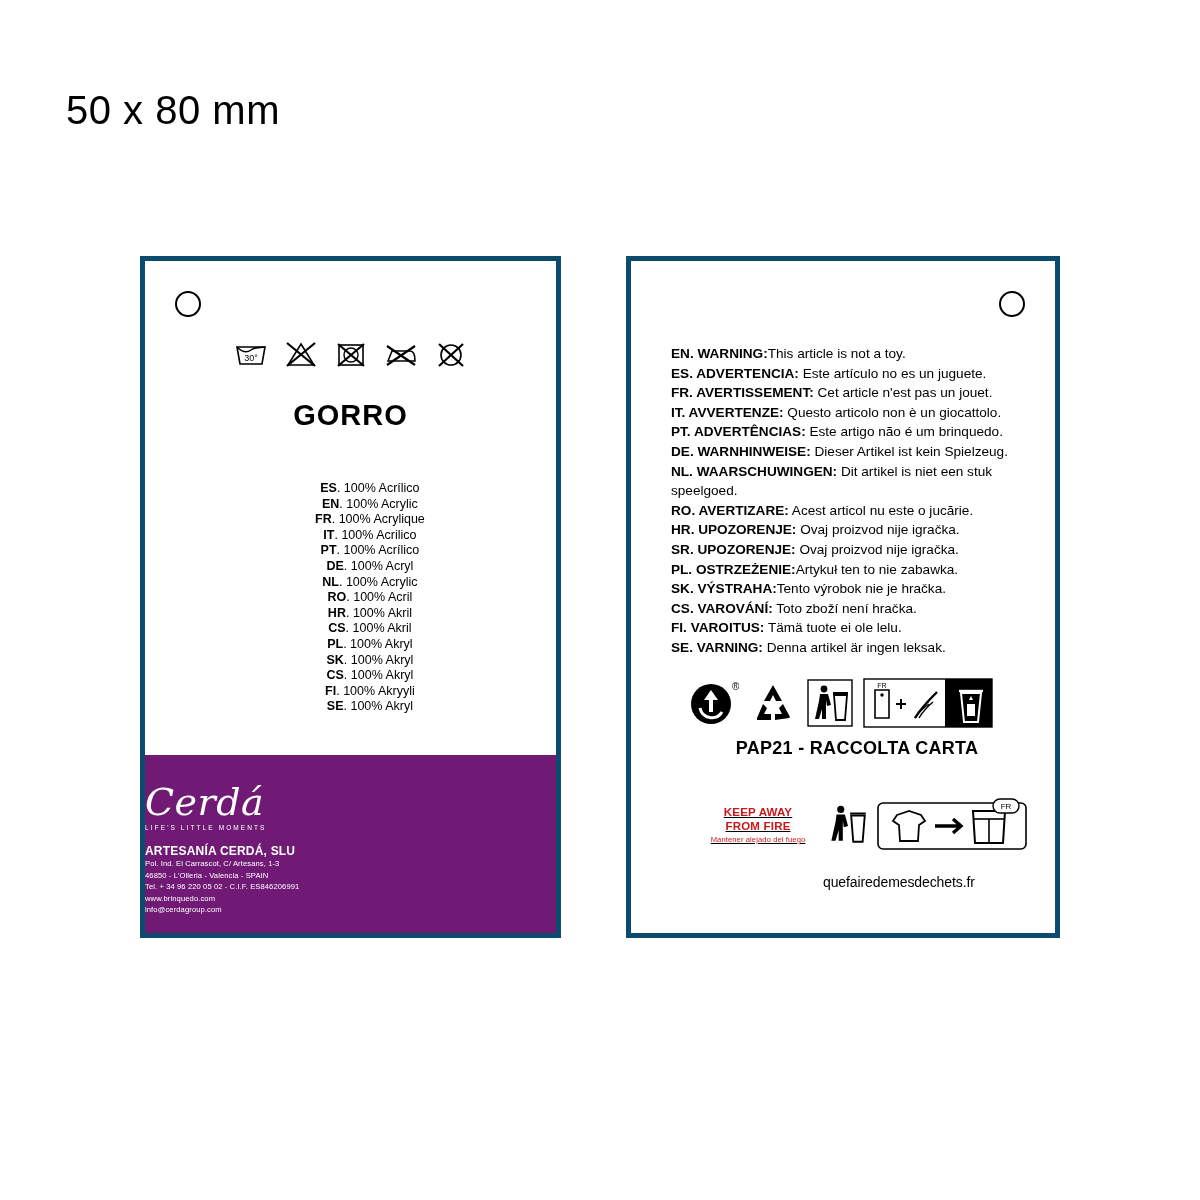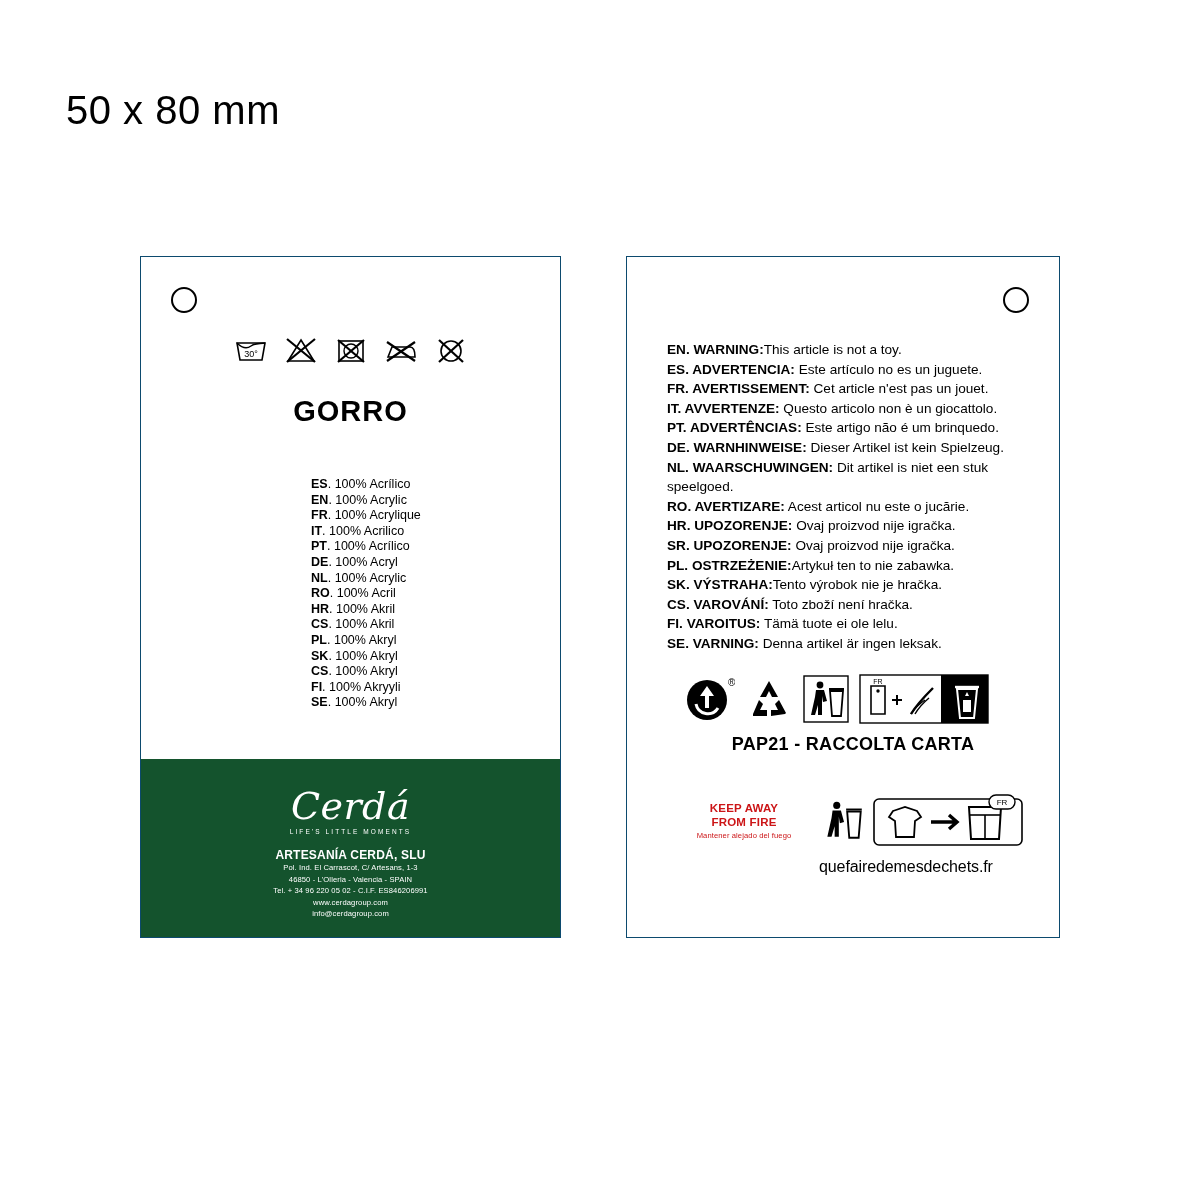--- a/index.html
+++ b/index.html
@@ -21,21 +21,21 @@
     left: 66px;
     top: 88px;
     font-size: 40px;
     font-weight: normal;
     letter-spacing: 0.5px;
   }
 
   .card {
     position: absolute;
     background: #ffffff;
-    border: 1px solid #0c4a6e;
+    border: 5px solid #0c4a6e;
     box-sizing: border-box;
   }
 
   .card-front {
     left: 140px;
     top: 256px;
     width: 421px;
     height: 682px;
   }
 
@@ -94,33 +94,33 @@
   }
 
   
   .composition {
     position: absolute;
     left: 170px;
     top: 220px;
     font-size: 12.5px;
     line-height: 15.6px;
   }
-  .composition .row { white-space: nowrap; }
+  .composition .row { white-space: nowrap; text-align: center; }
   .composition .lang { font-weight: bold; }
 
   
   .footer-black {
     position: absolute;
     left: 0;
     right: 0;
     bottom: 0;
     height: 178px;
-    background: #14532d;
+    background: #701a75;
     color: #ffffff;
-    text-align: center;
+    text-align: left;
   }
   .brand-script {
     font-family: "DejaVu Serif", serif;
     font-style: italic;
     font-size: 38px;
     line-height: 1;
     padding-top: 28px;
     letter-spacing: 0.5px;
   }
   .brand-tagline {
@@ -168,24 +168,25 @@
     text-align: center;
     font-size: 18px;
     font-weight: bold;
     margin-top: 7px;
     letter-spacing: 0.3px;
     width: 340px;
   }
 
   .fire-block {
     position: absolute;
-    left: 62px;
+    left: 72px;
     top: 545px;
     width: 110px;
     text-align: center;
+    text-decoration: underline;
   }
   .fire-main {
     color: #cc1517;
     font-size: 11.5px;
     font-weight: bold;
     line-height: 13.5px;
     letter-spacing: 0.2px;
   }
   .fire-sub {
     color: #cc1517;
@@ -200,22 +201,22 @@
     top: 537px;
     width: 220px;
   }
   .triman-icons {
     display: flex;
     align-items: center;
     gap: 6px;
     height: 56px;
   }
   .triman-url {
-    font-size: 16px;
-    margin-top: 8px;
+    font-size: 14px;
+    margin-top: 20px;
     letter-spacing: -0.1px;
   }
 </style>
 </head>
 <body>
 
 <div class="page-title">50 x 80 mm</div>
 
 <div class="card card-front">
 
@@ -286,21 +287,21 @@
     </div>
 
   <div class="footer-black">
     <div class="brand-script">Cerdá</div>
     <div class="brand-tagline">LIFE'S LITTLE MOMENTS</div>
     <div class="brand-company">ARTESANÍA CERDÁ, SLU</div>
     <div>
       <div class="brand-line">Pol. Ind. El Carrascot, C/ Artesans, 1-3</div>
       <div class="brand-line">46850 - L'Olleria - Valencia - SPAIN</div>
       <div class="brand-line">Tel. + 34 96 220 05 02 - C.I.F. ES846206991</div>
-      <div class="brand-line">www.cerdagroup.com</div>
+      <div class="brand-line">www.brinquedo.com</div>
       <div class="brand-line">info@cerdagroup.com</div>
     </div>
   </div>
 </div>
 
 <div class="card card-back">
 
   <div class="punch-hole punch-back"></div>
 
   <div class="warnings">

